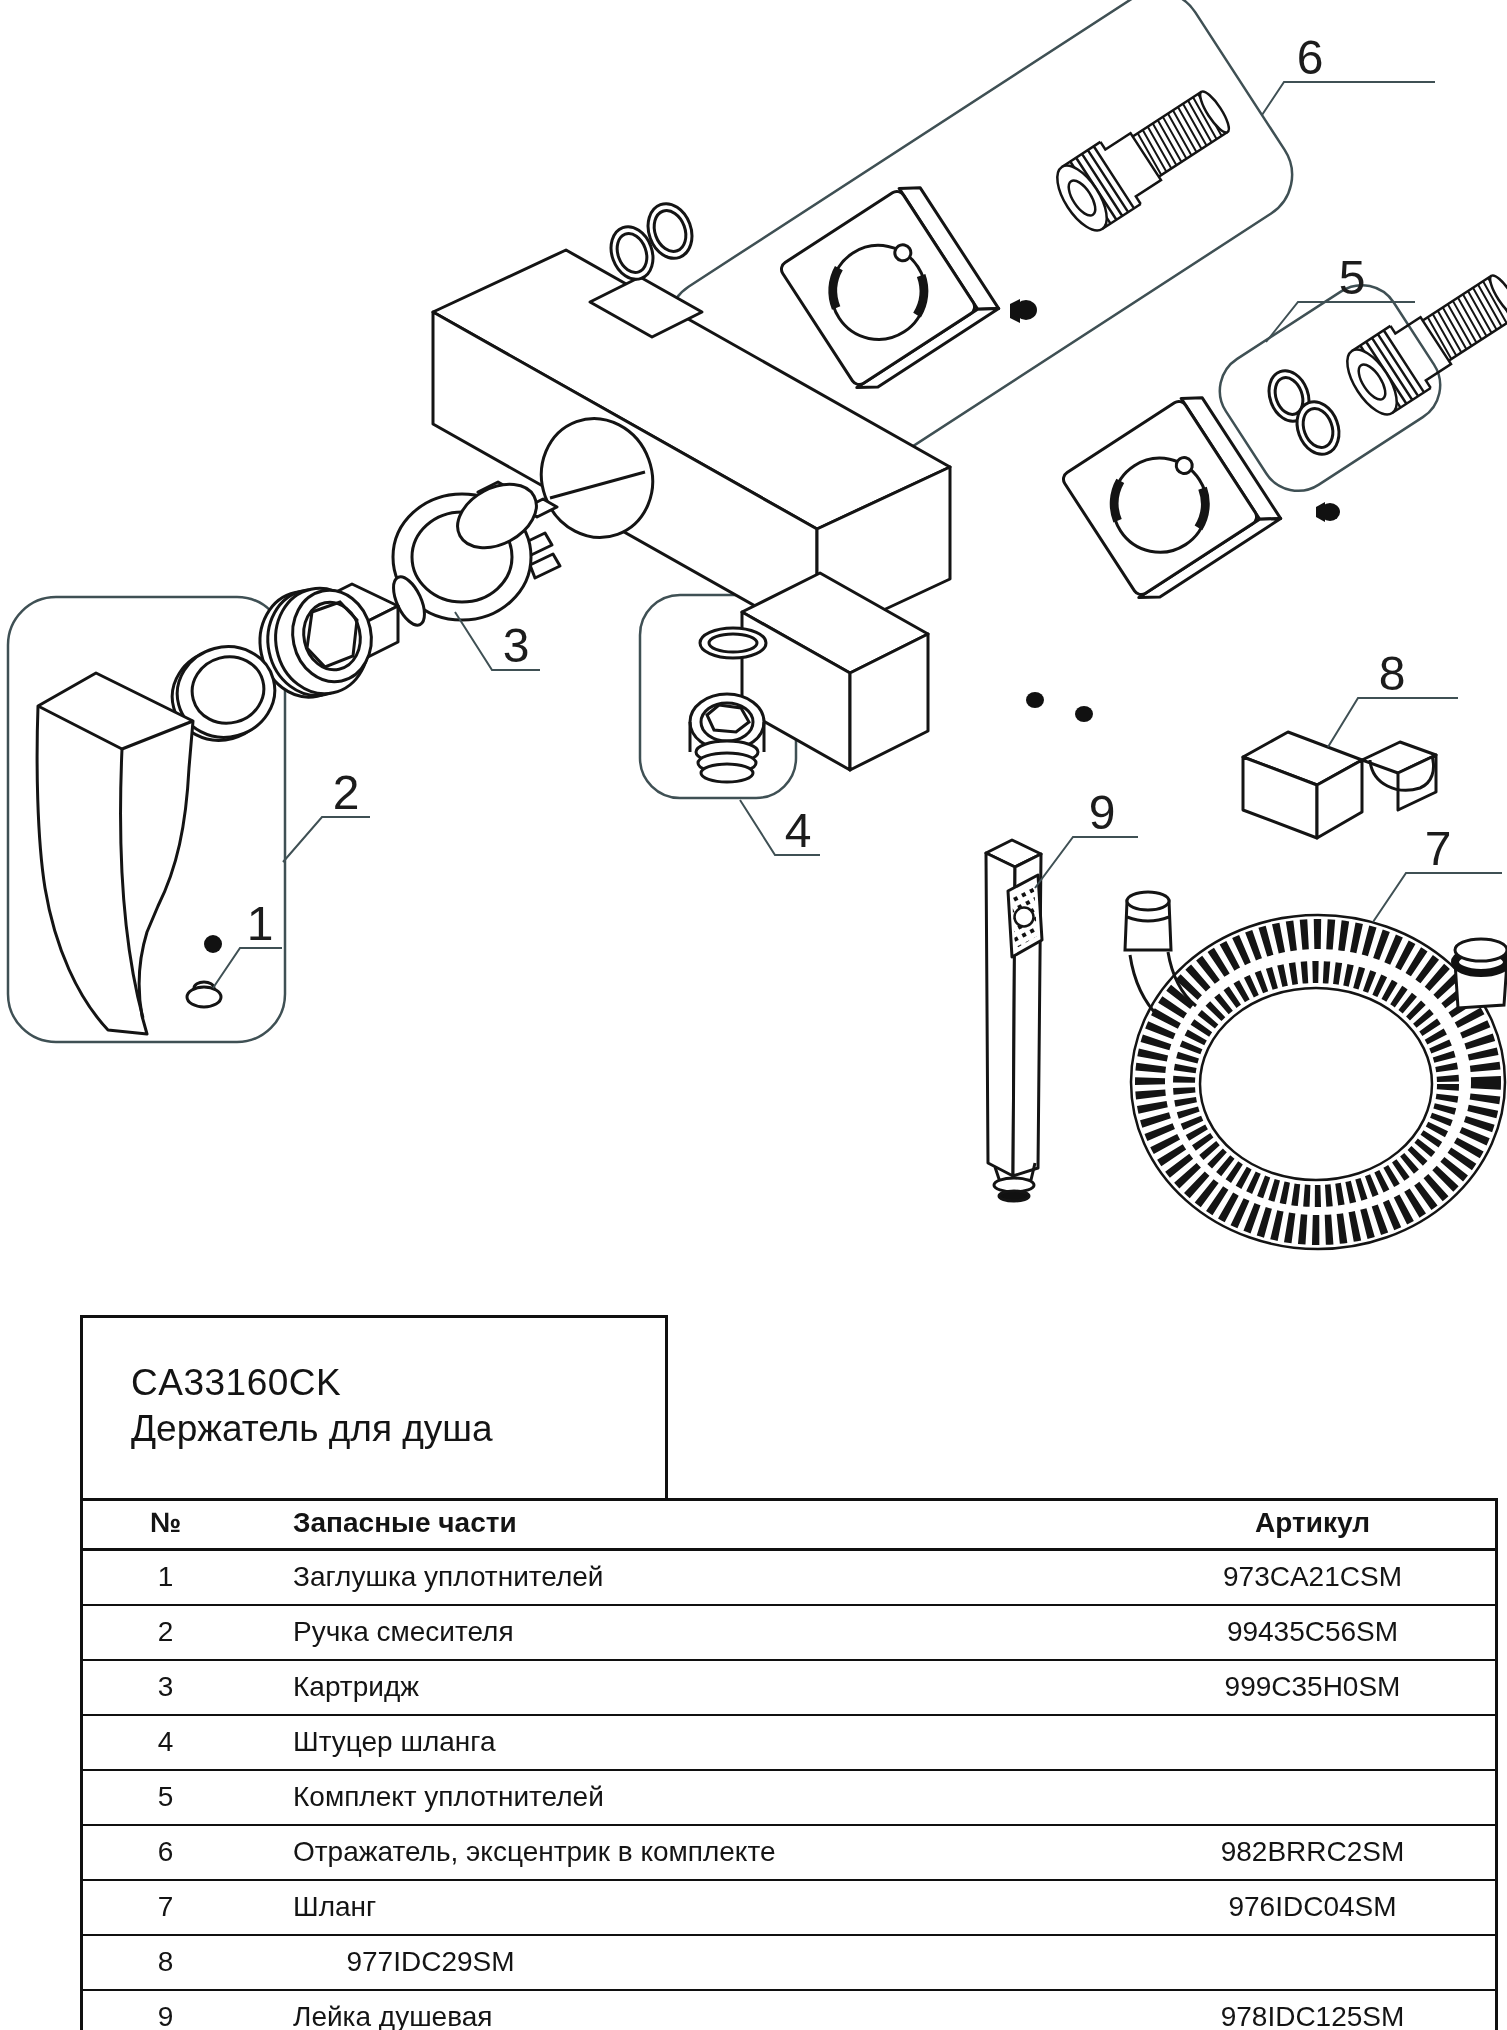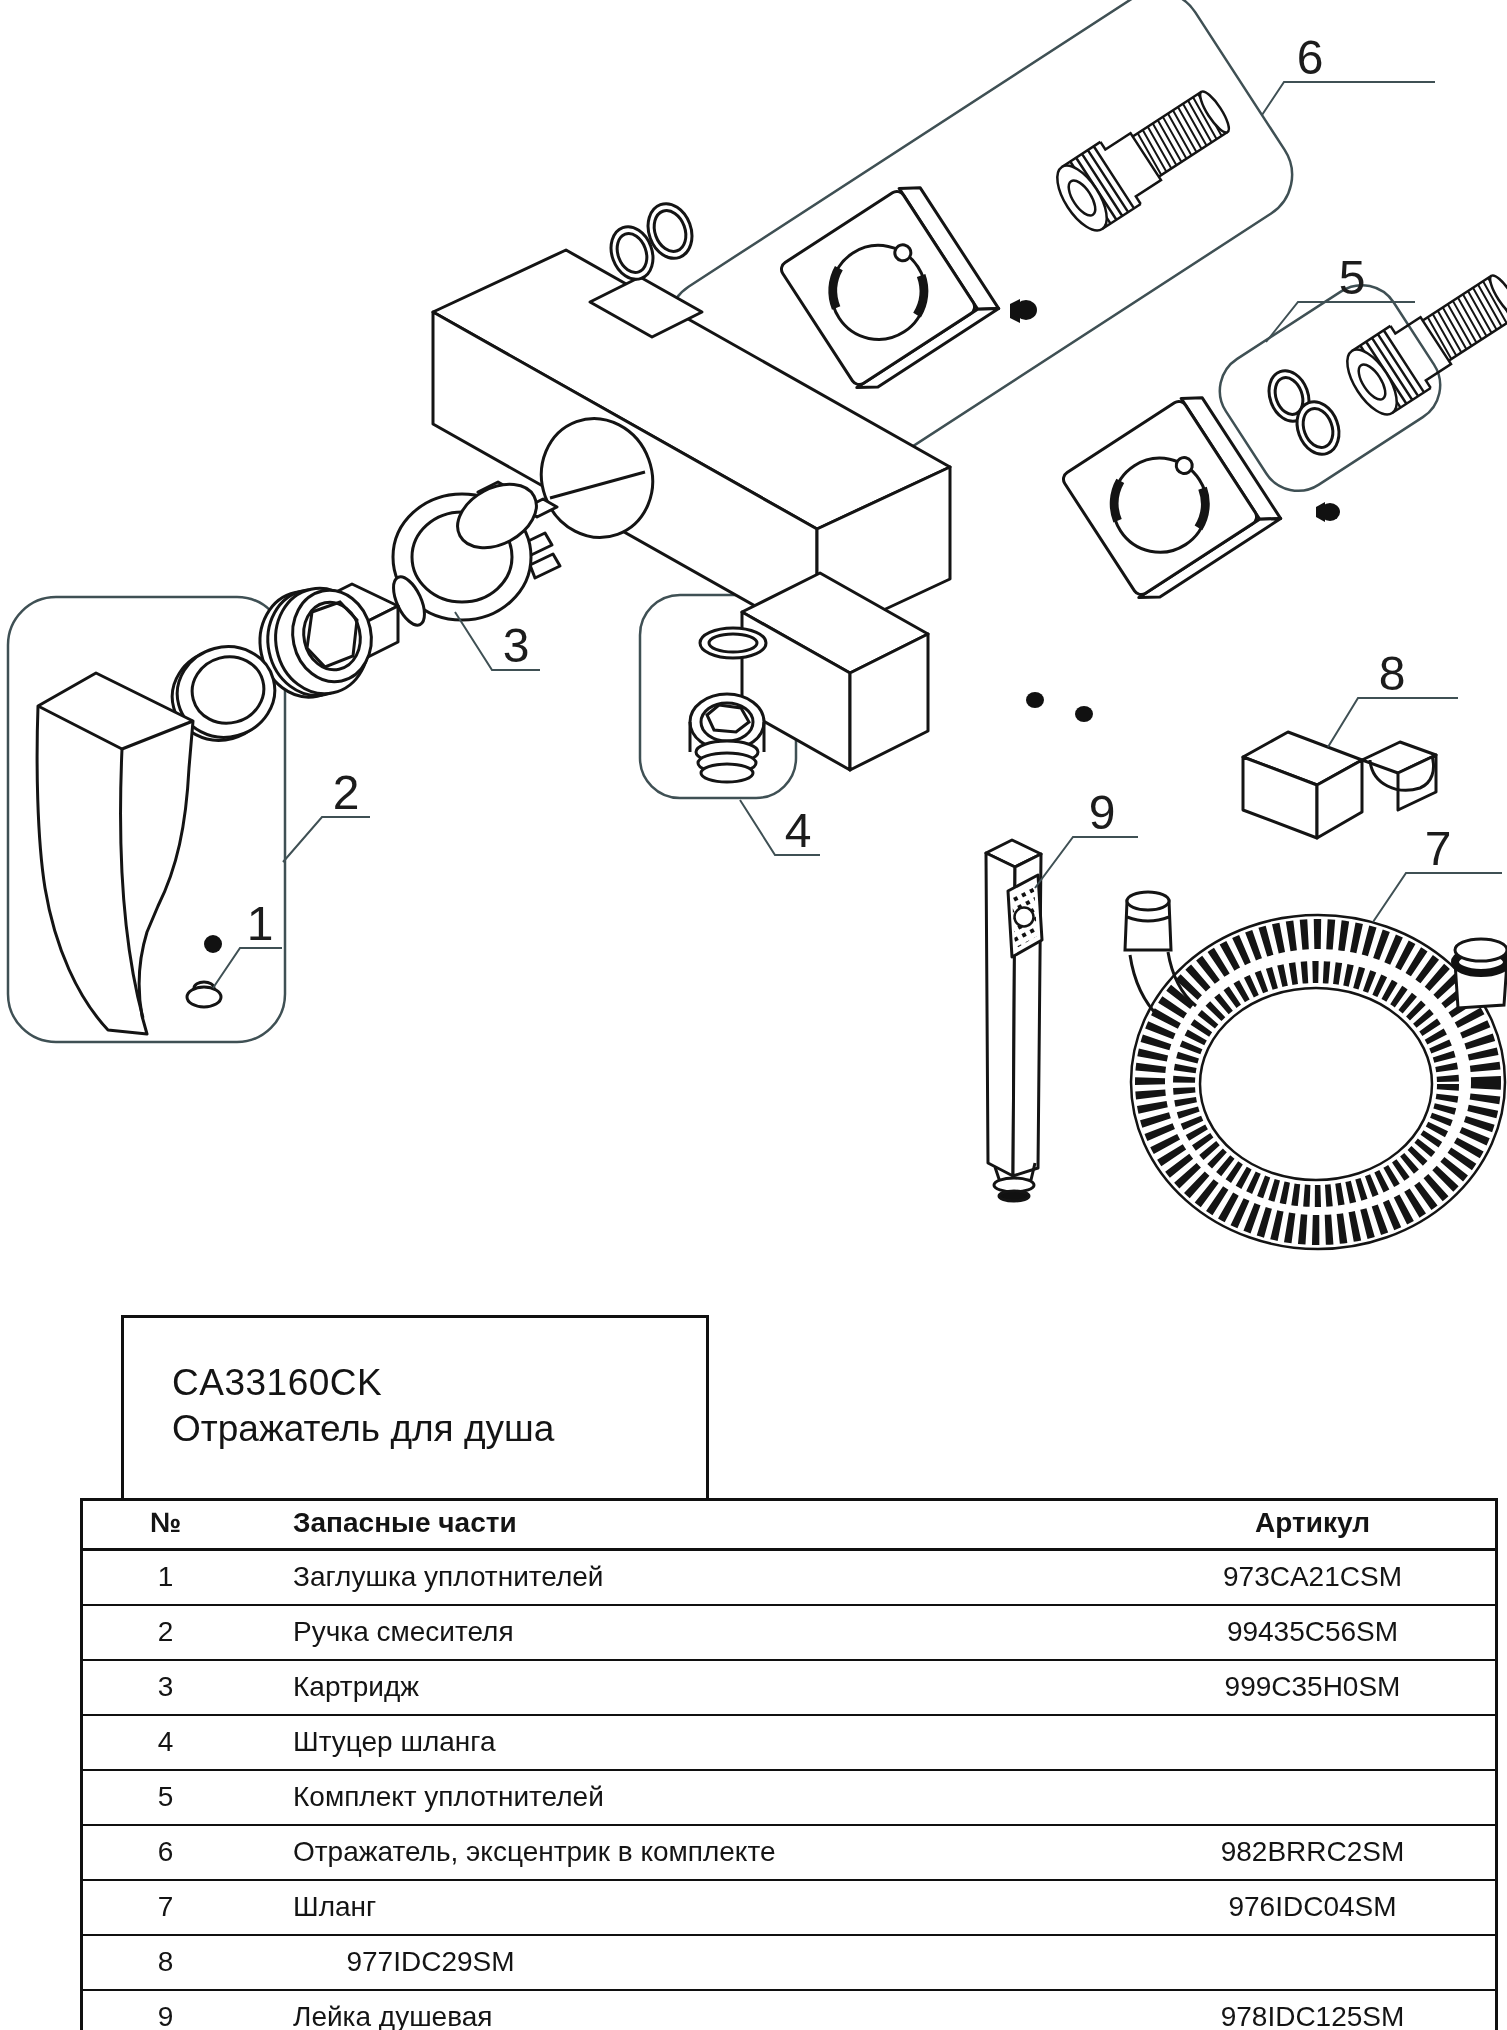--- a/index.html
+++ b/index.html
@@ -2,21 +2,21 @@
 <html><head>
 <meta charset="utf-8">
 <style>
   html,body{margin:0;padding:0;background:#fff;}
   .canvas{position:relative;width:1507px;height:2030px;background:#fff;overflow:hidden;
           font-family:"Liberation Sans",sans-serif;color:#141414;}
   .diagram{position:absolute;left:0;top:0;}
   svg text.callout{font-family:"Liberation Sans",sans-serif;font-size:48px;fill:#1c1c1c;}
   .title-box{position:absolute;left:80px;top:1315px;width:588px;height:183px;
              border:3px solid #101010;border-bottom:none;box-sizing:border-box;
-             padding:42px 0 0 48px;margin-left:41px;}
+             padding:42px 0 0 48px;}
   .title-code{font-size:37px;line-height:46px;font-weight:400;letter-spacing:.5px;}
   .title-name{font-size:37px;line-height:46px;font-weight:400;}
   .parts-table{position:absolute;left:80px;top:1498px;width:1418px;
                border:3px solid #101010;box-sizing:border-box;background:#fff;}
   .t-head{display:flex;height:47px;line-height:44px;font-weight:700;
           border-bottom:3px solid #101010;font-size:28px;}
   .t-row{display:flex;height:53px;line-height:51px;border-bottom:2px solid #101010;font-size:28px;}
   .t-row:last-child{border-bottom:none;}
   .c-num{width:165px;text-align:center;flex:none;}
   .c-part{flex:1;padding-left:45px;white-space:nowrap;overflow:hidden;}
@@ -251,21 +251,21 @@
       <text class="callout" x="1352" y="294">5</text>
       <text class="callout" x="1310" y="74">6</text>
       <text class="callout" x="1438" y="865">7</text>
       <text class="callout" x="1392" y="690">8</text>
       <text class="callout" x="1102" y="829">9</text>
     </g>
   </svg>
 
   <div class="title-box">
     <div class="title-code">CA33160CK</div>
-    <div class="title-name">Отражатель для душа</div>
+    <div class="title-name">Держатель для душа</div>
   </div>
 
   <div class="parts-table">
     <div class="t-head">
       <div class="c-num">№</div>
       <div class="c-part">Запасные части</div>
       <div class="c-art">Артикул</div>
     </div>
     <div class="t-row">
       <div class="c-num">1</div>

